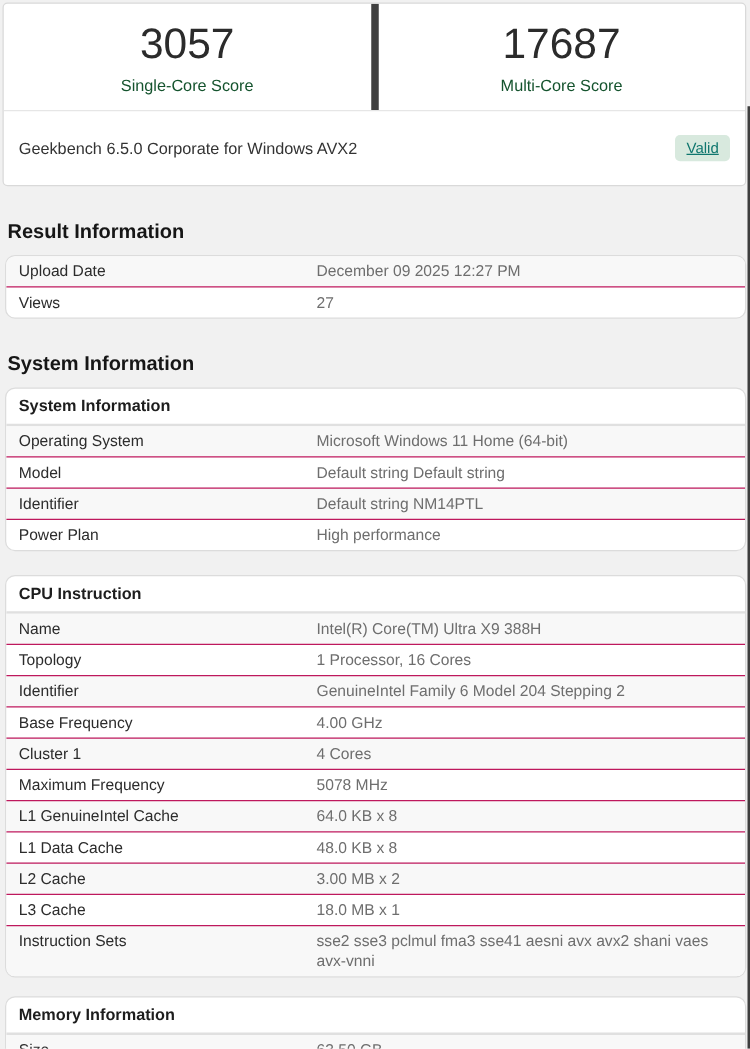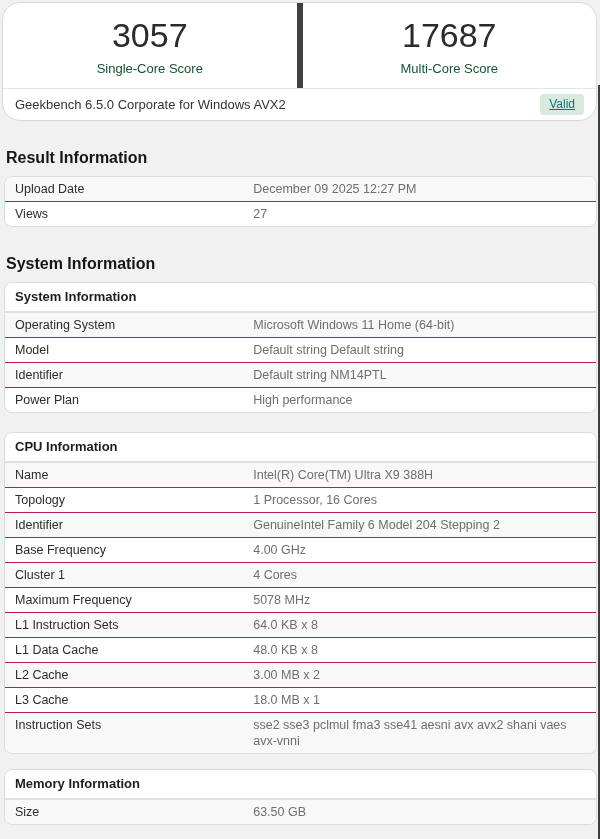--- a/index.html
+++ b/index.html
@@ -9,40 +9,40 @@
     background: #f1f1f1;
     font-family: "Liberation Sans", sans-serif;
     overflow: hidden;
     position: relative;
   }
   
   .top-card {
     margin: 2px 3px 0 2px;
     background: #ffffff;
     border: 1px solid #d9d9d9;
-    border-radius: 18px;
+    border-radius: 4px;
     overflow: hidden;
   }
   .scores { display: flex; height: 85px; }
   .score-cell {
     flex: 1;
     display: flex;
     flex-direction: column;
     align-items: center;
     justify-content: center;
   }
   .score-cell + .score-cell { border-left: 6px solid #404040; }
   .score-value { font-size: 34px; color: #2b2b2b; line-height: 1; margin-top: 3px; }
   .score-label { font-size: 13px; color: #14532d; margin-top: 9px; }
   .version-bar {
     border-top: 1px solid #e6e6e6;
     display: flex;
     align-items: center;
     padding: 0 12px;
-    height: 32px;
+    height: 60px;
     font-size: 13px;
     color: #333333;
   }
   .badge {
     margin-left: auto;
     font-size: 12px;
     padding: 4px 9px;
     border-radius: 4px;
     line-height: 1.1;
   }
@@ -145,21 +145,21 @@
       </div>
 
       <div class="row">
         <div class="cell-label">Power Plan</div>
         <div class="cell-value">High performance</div>
       </div>
     </div>
 </div>
 
 <div class="card card-cpu">
-  <div class="table-header">CPU Information</div>
+  <div class="table-header">CPU Instruction</div>
   <div class="rows">
 
       <div class="row">
         <div class="cell-label">Name</div>
         <div class="cell-value">Intel(R) Core(TM) Ultra X9 388H</div>
       </div>
 
       <div class="row">
         <div class="cell-label">Topology</div>
         <div class="cell-value">1 Processor, 16 Cores</div>
@@ -180,21 +180,21 @@
         <div class="cell-value">4 Cores</div>
       </div>
 
 
       <div class="row">
         <div class="cell-label">Maximum Frequency</div>
         <div class="cell-value">5078 MHz</div>
       </div>
 
       <div class="row">
-        <div class="cell-label">L1 Instruction Sets</div>
+        <div class="cell-label">L1 GenuineIntel Cache</div>
         <div class="cell-value">64.0 KB x 8</div>
       </div>
 
       <div class="row">
         <div class="cell-label">L1 Data Cache</div>
         <div class="cell-value">48.0 KB x 8</div>
       </div>
 
       <div class="row">
         <div class="cell-label">L2 Cache</div>

